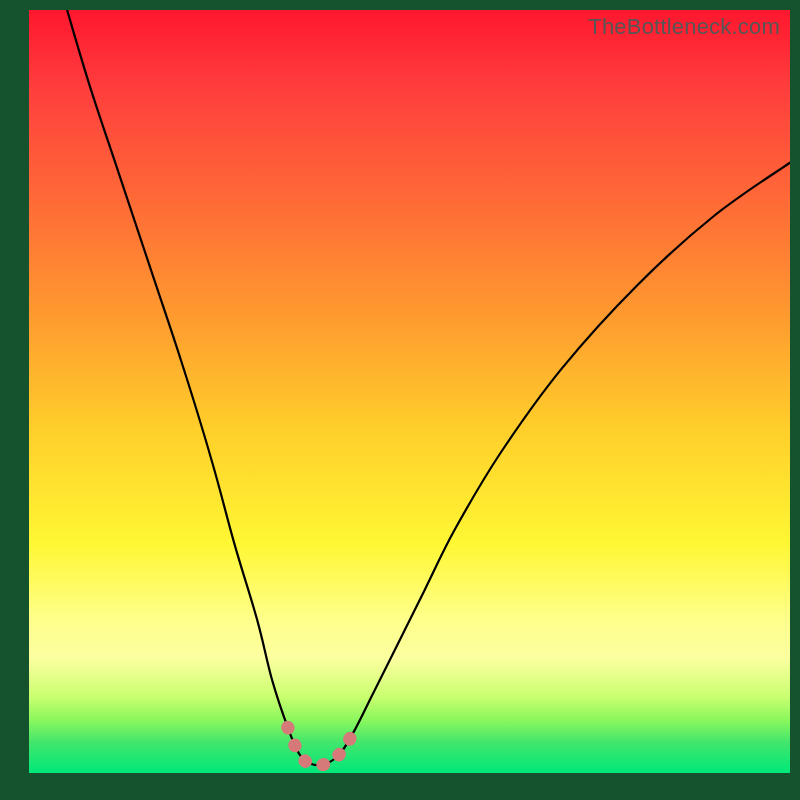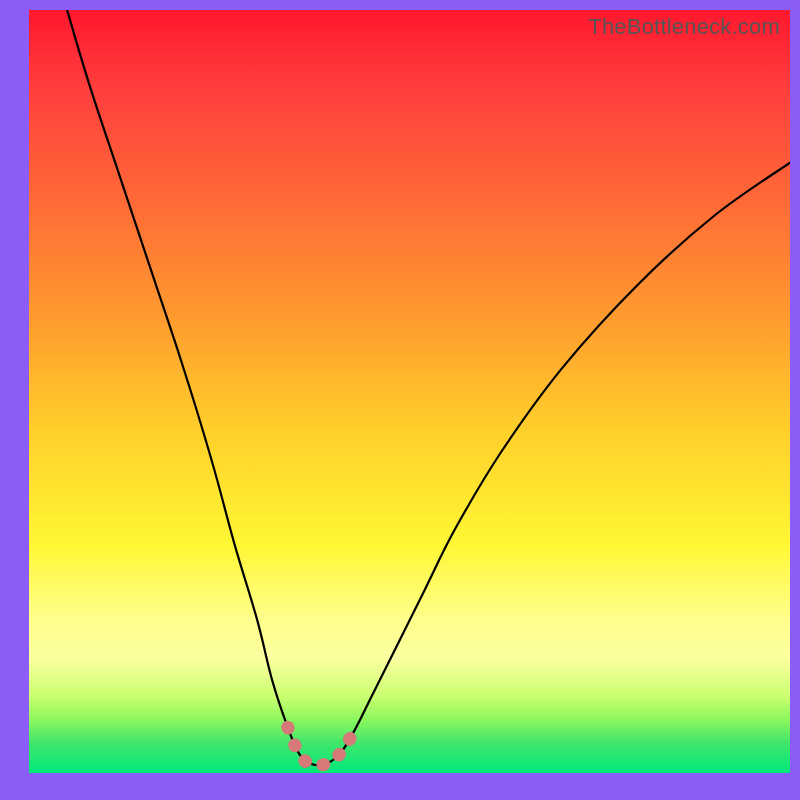--- a/index.html
+++ b/index.html
@@ -1,21 +1,21 @@
 <!DOCTYPE html>
 <html><head>
 <meta charset="utf-8">
 <style>
   * { margin: 0; padding: 0; box-sizing: border-box; }
   html, body { width: 800px; height: 800px; overflow: hidden; background: #000; }
   .frame {
     position: absolute;
     left: 0; top: 0;
     width: 800px; height: 800px;
-    background: #8b5cf6;
+    background: #14532d;
   }
   .plot {
     position: absolute;
     left: 29px; top: 10px;
     width: 761px; height: 763px;
     background: linear-gradient(to bottom,
       #ff172e 0%,
       #ff3d3d 10%,
       #ff6a37 25%,
       #ff9a2f 40%,

